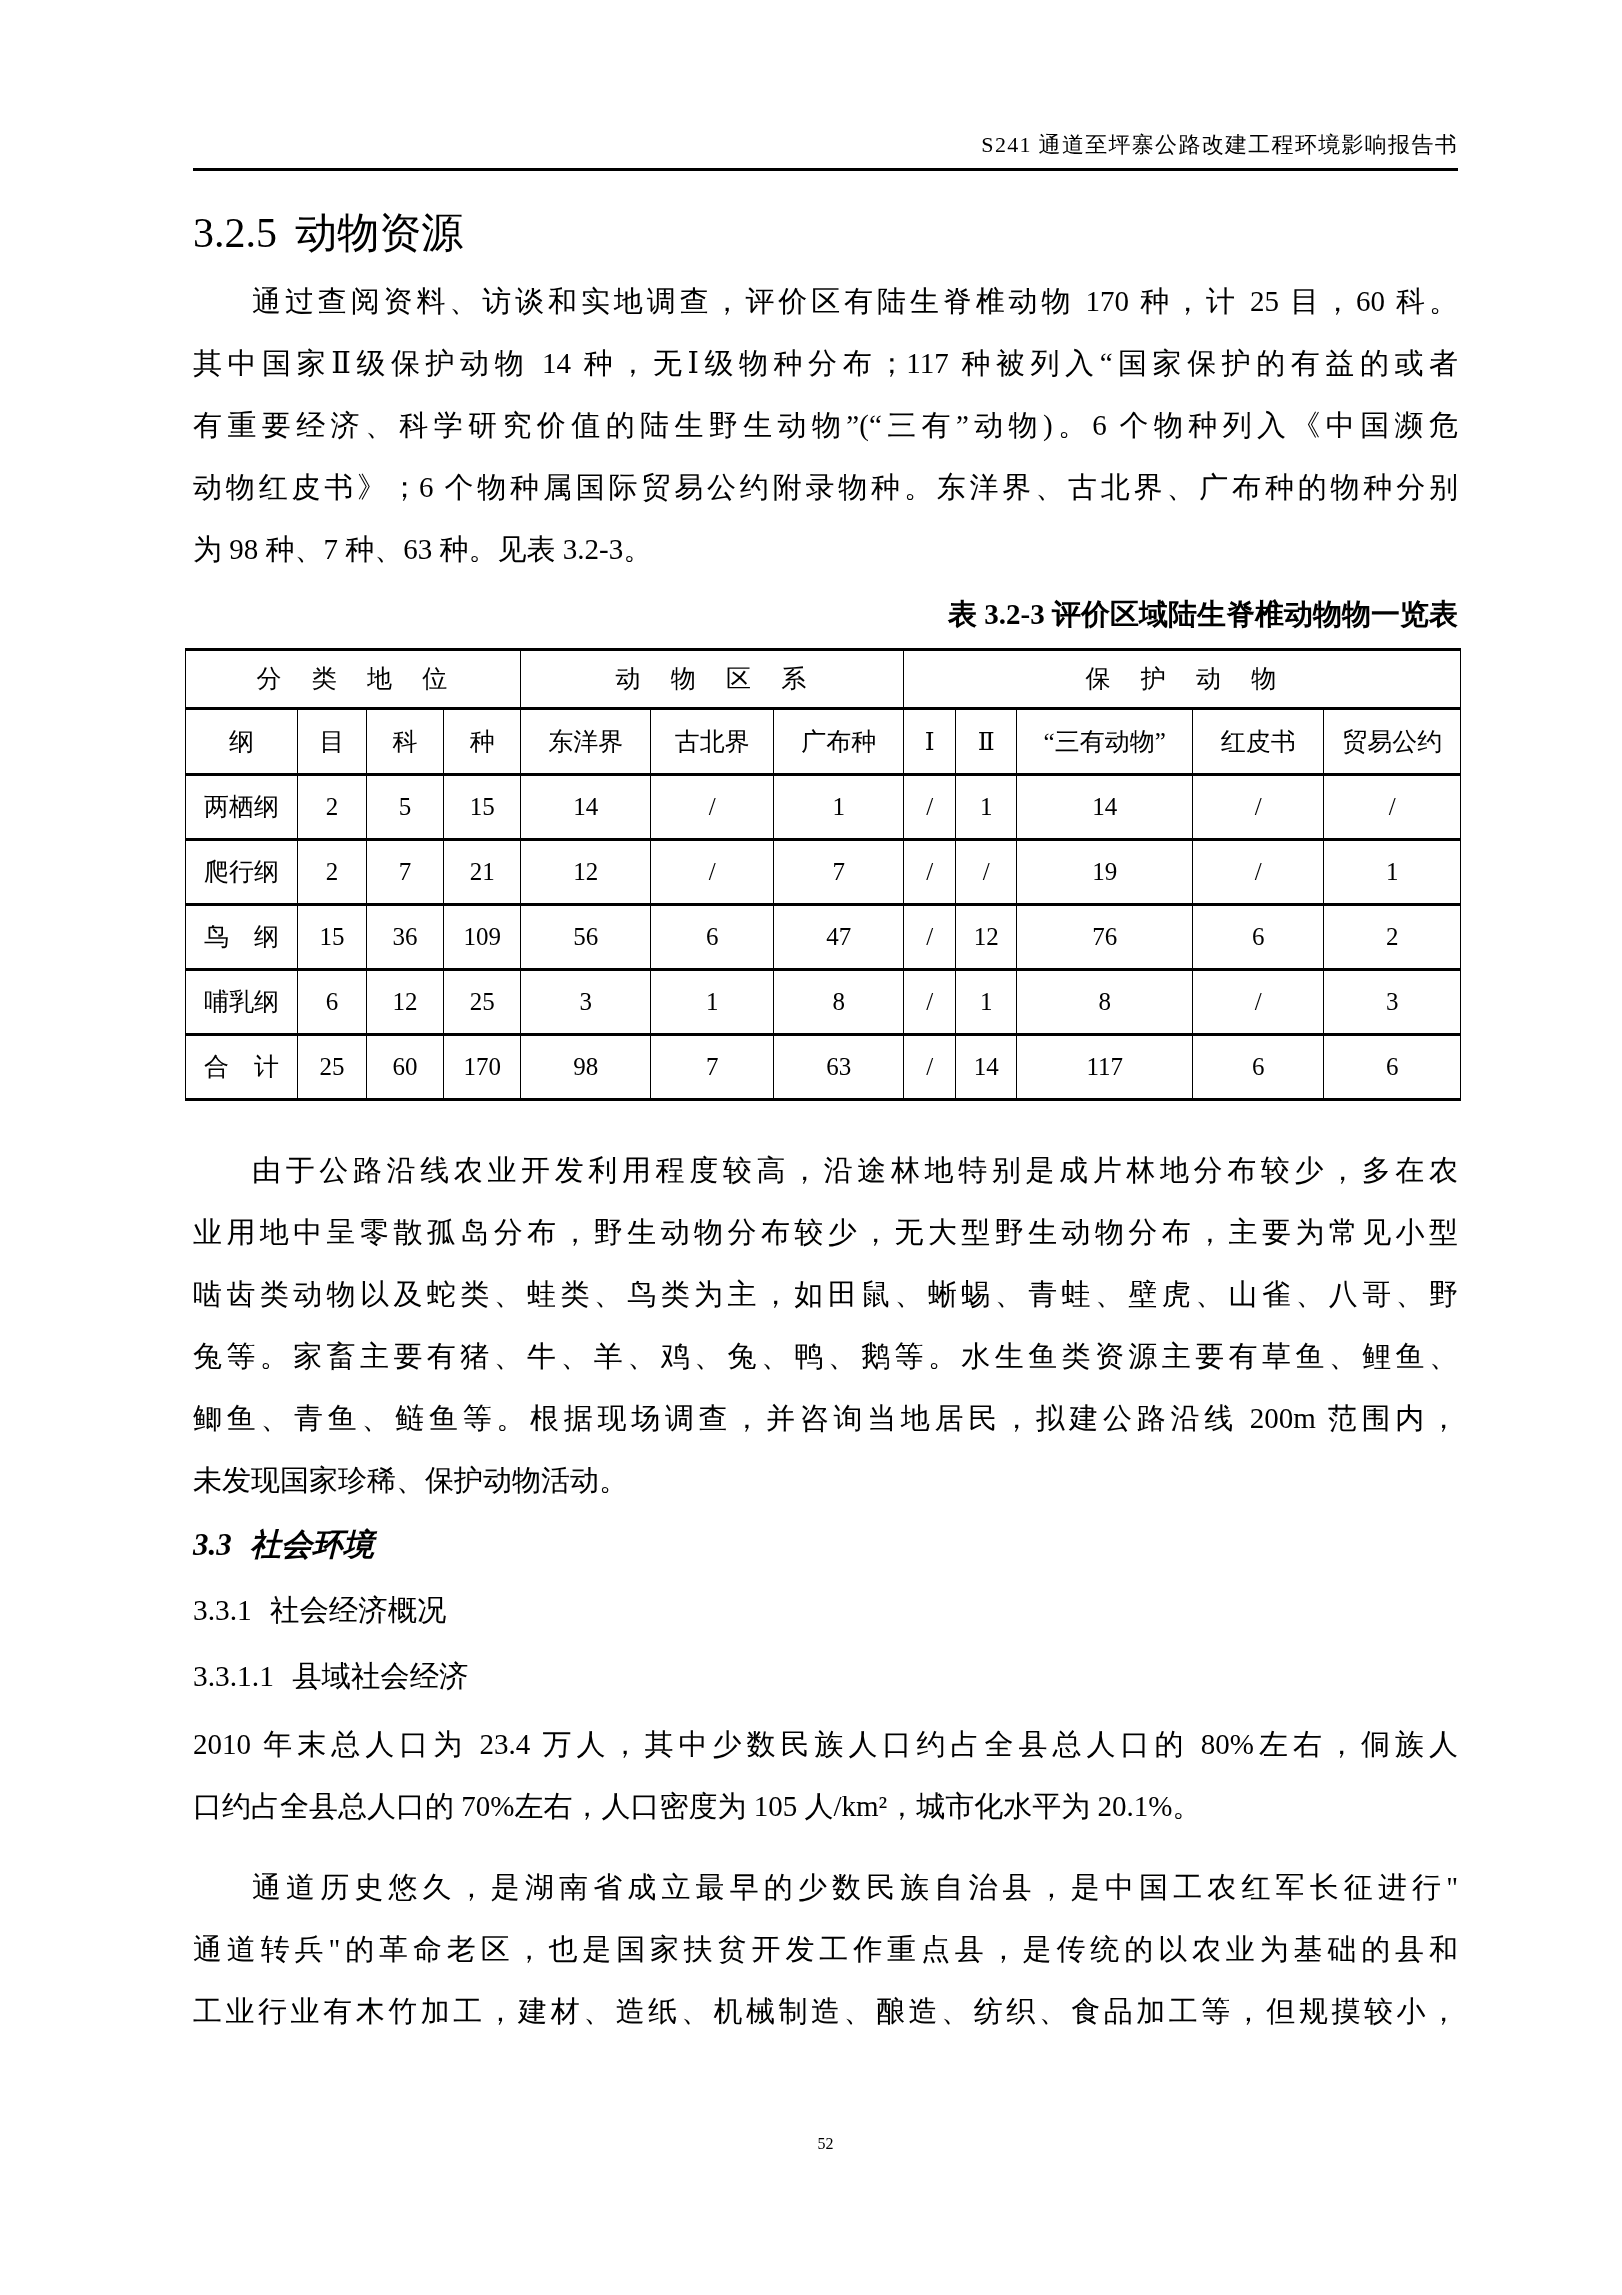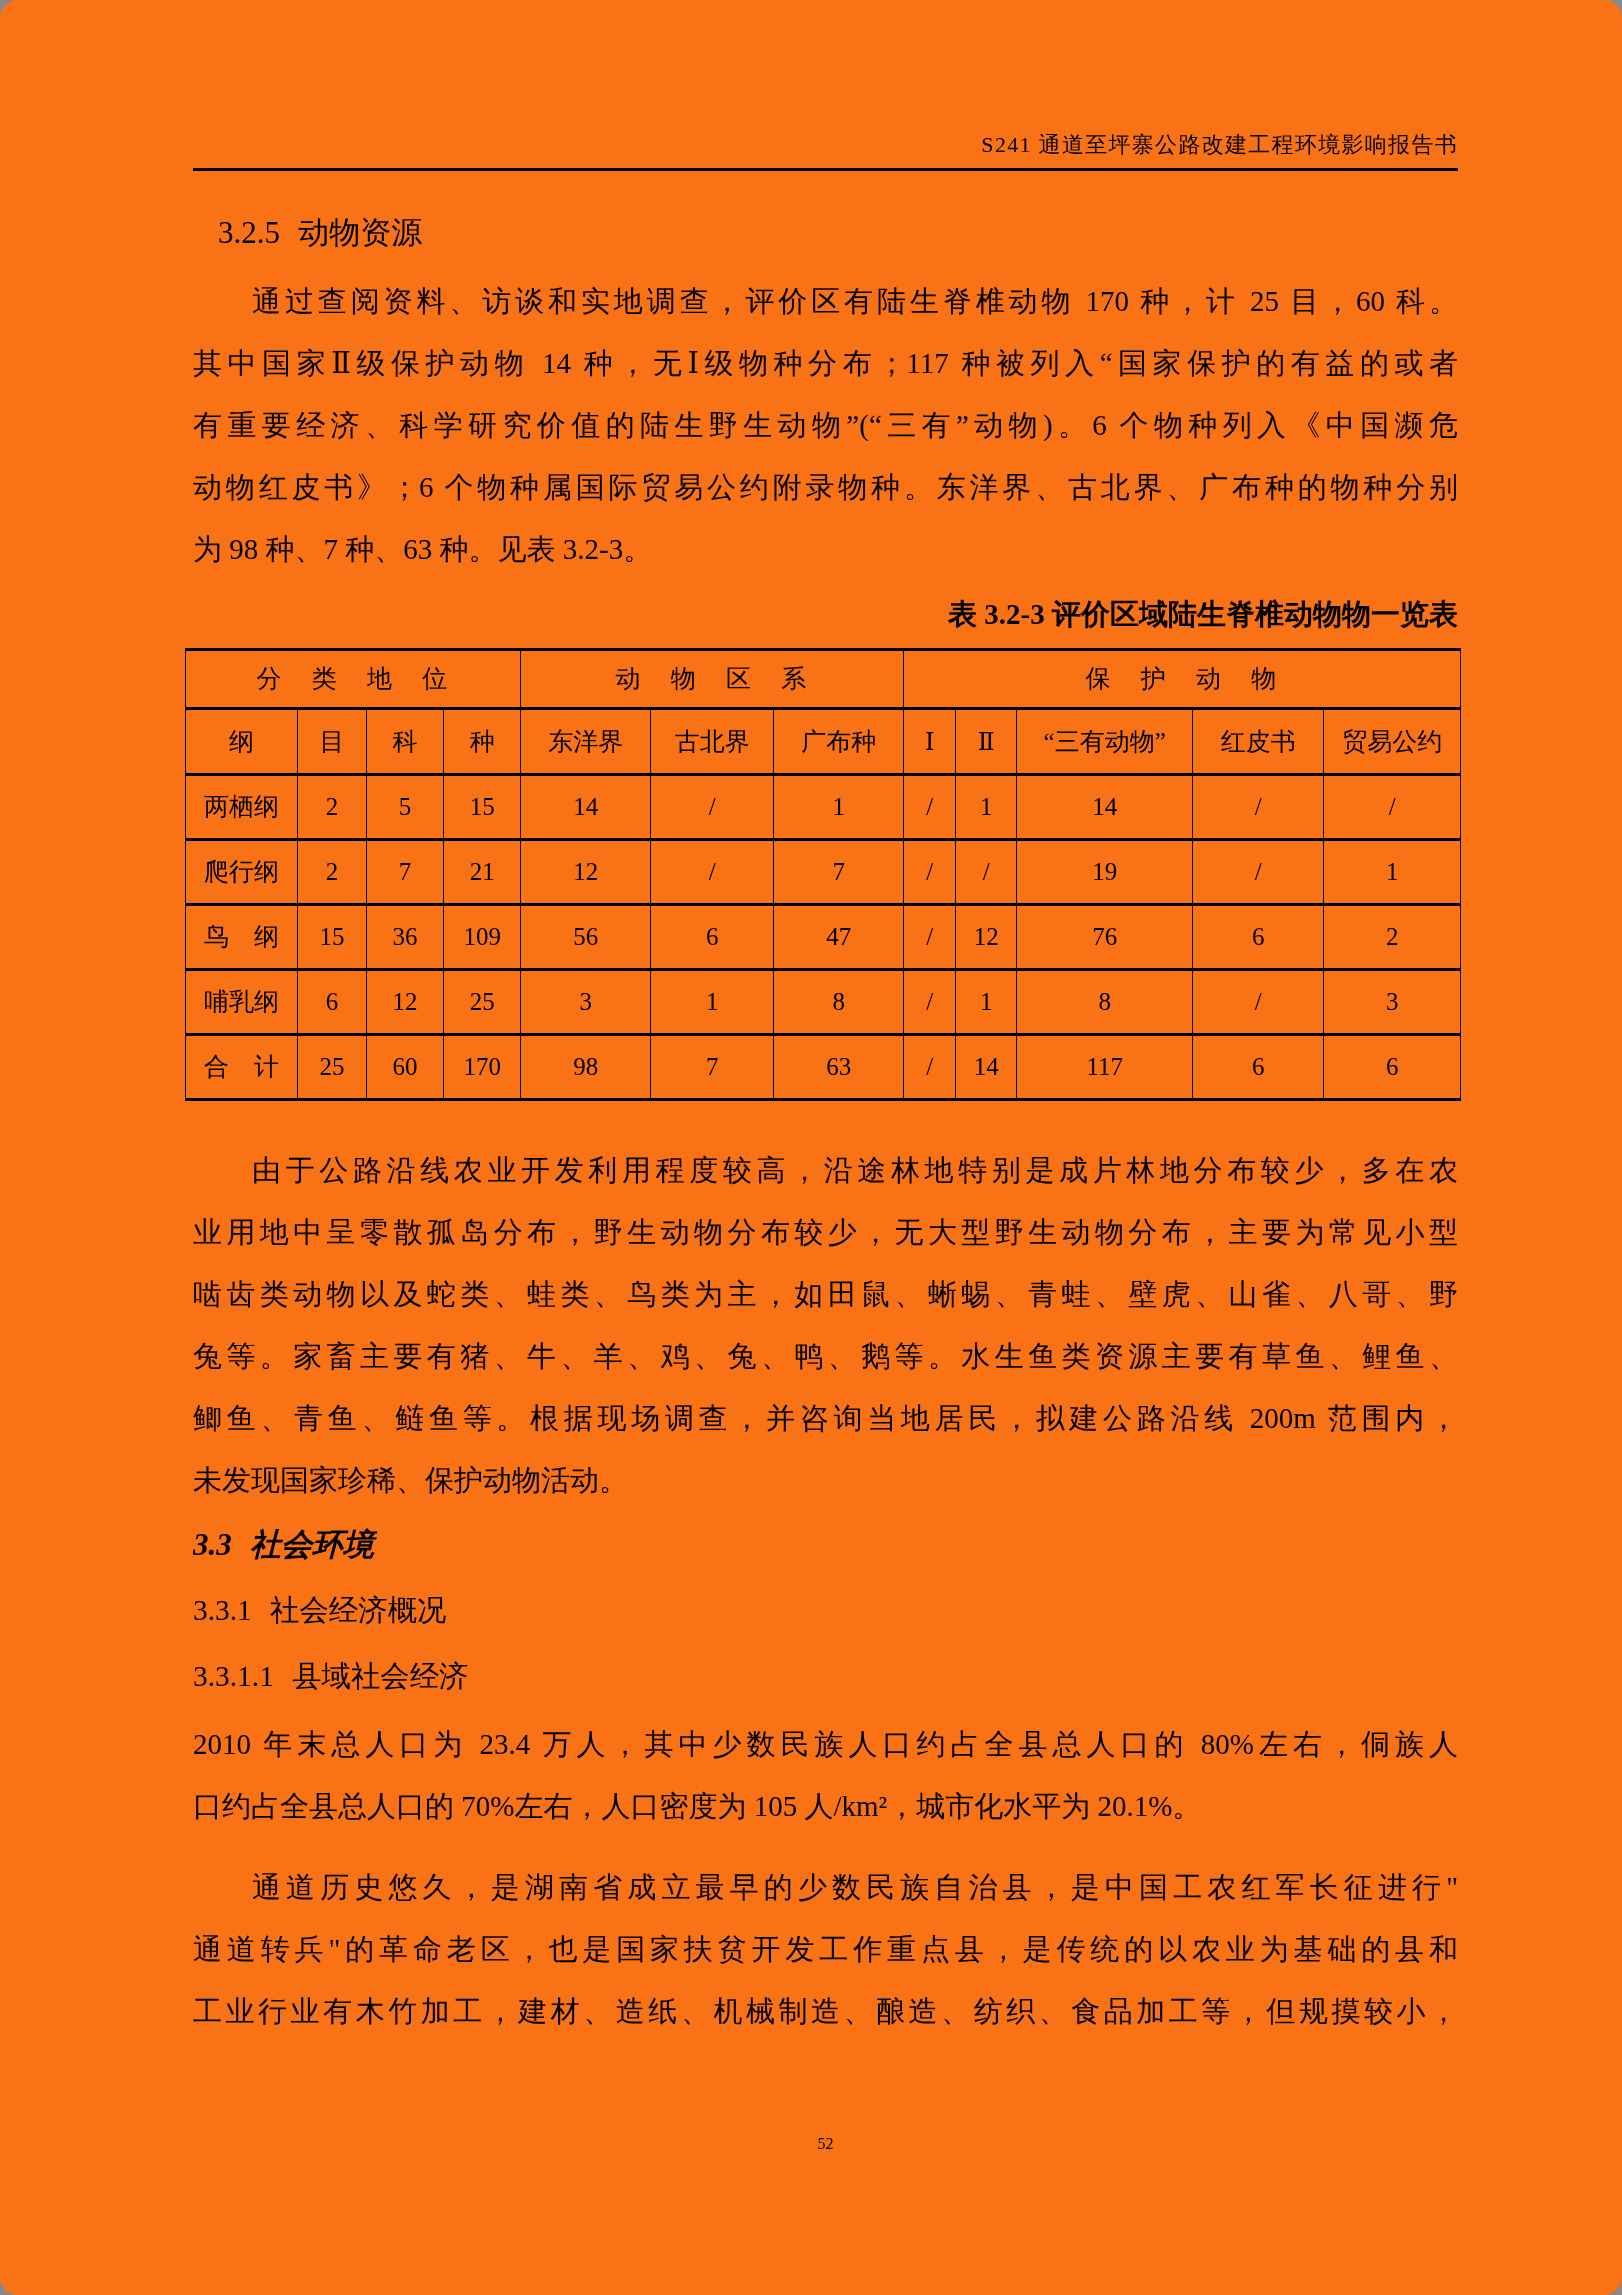--- a/index.html
+++ b/index.html
@@ -1,45 +1,43 @@
 <!DOCTYPE html>
 <html style="font-size:10.5px"><head>
 <meta charset="utf-8">
 <style>
   html,body{margin:0;padding:0;background:#888;}
   .page{
     position:relative;
     width:1622px;height:2295px;
     margin:0 auto;
-    background:#f97316;
+    background:#ffffff;
     font-family:"Liberation Serif","DejaVu Serif",serif;
     color:#000;
     overflow:hidden;
-    border-radius:18px;
   }
   .content{position:absolute;left:193px;right:164px;top:0;}
   .doc-header{
     margin-top:130px;
     text-align:right;
     font-size:22px;
     line-height:29px;
     letter-spacing:1.3px;
   }
   .header-rule{
     margin-top:9.2px;
     border:none;
     border-top:3.3px solid #000;
     height:0;
   }
   .h-l3{
     margin-top:43px;
-    font-size:31px;
+    font-size:42px;
     line-height:38px;
     font-weight:normal;
-    margin-left:25px;
   }
   .h-l2{
     margin-top:14.4px;
     font-size:31px;
     line-height:39px;
     font-weight:bold;
     font-style:italic;
   }
   .h-l3b{
     margin-top:27.5px;

